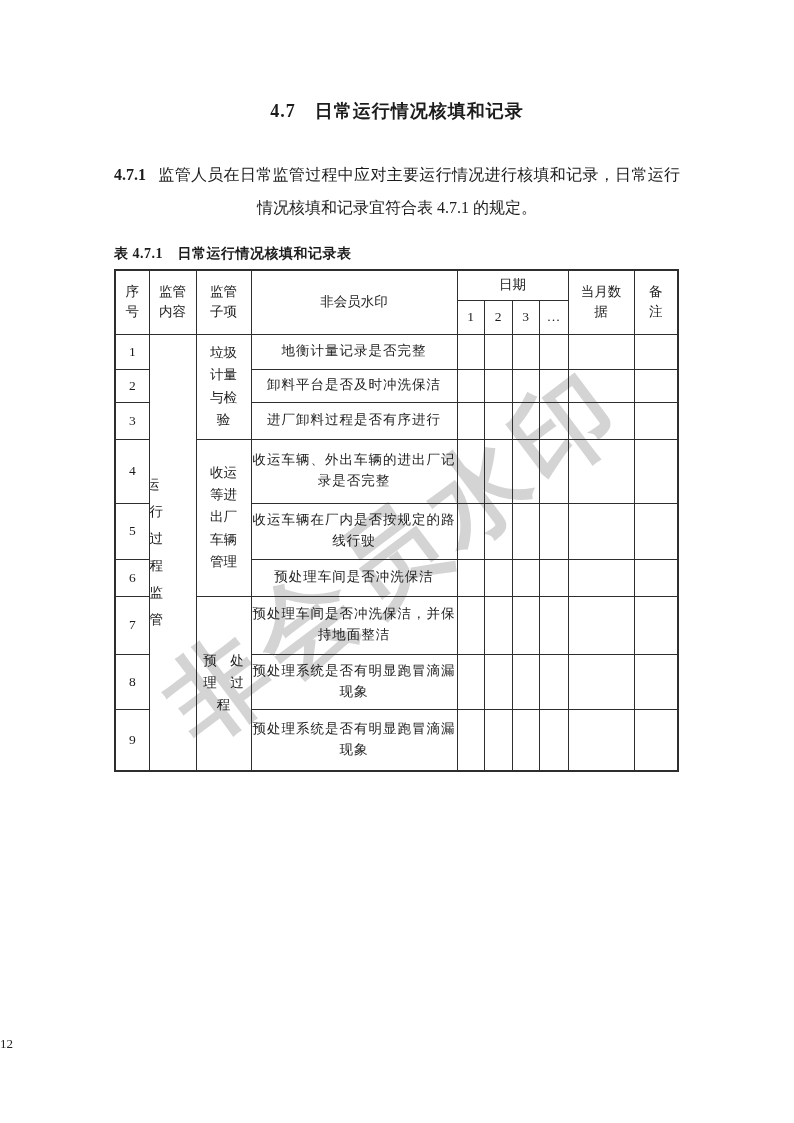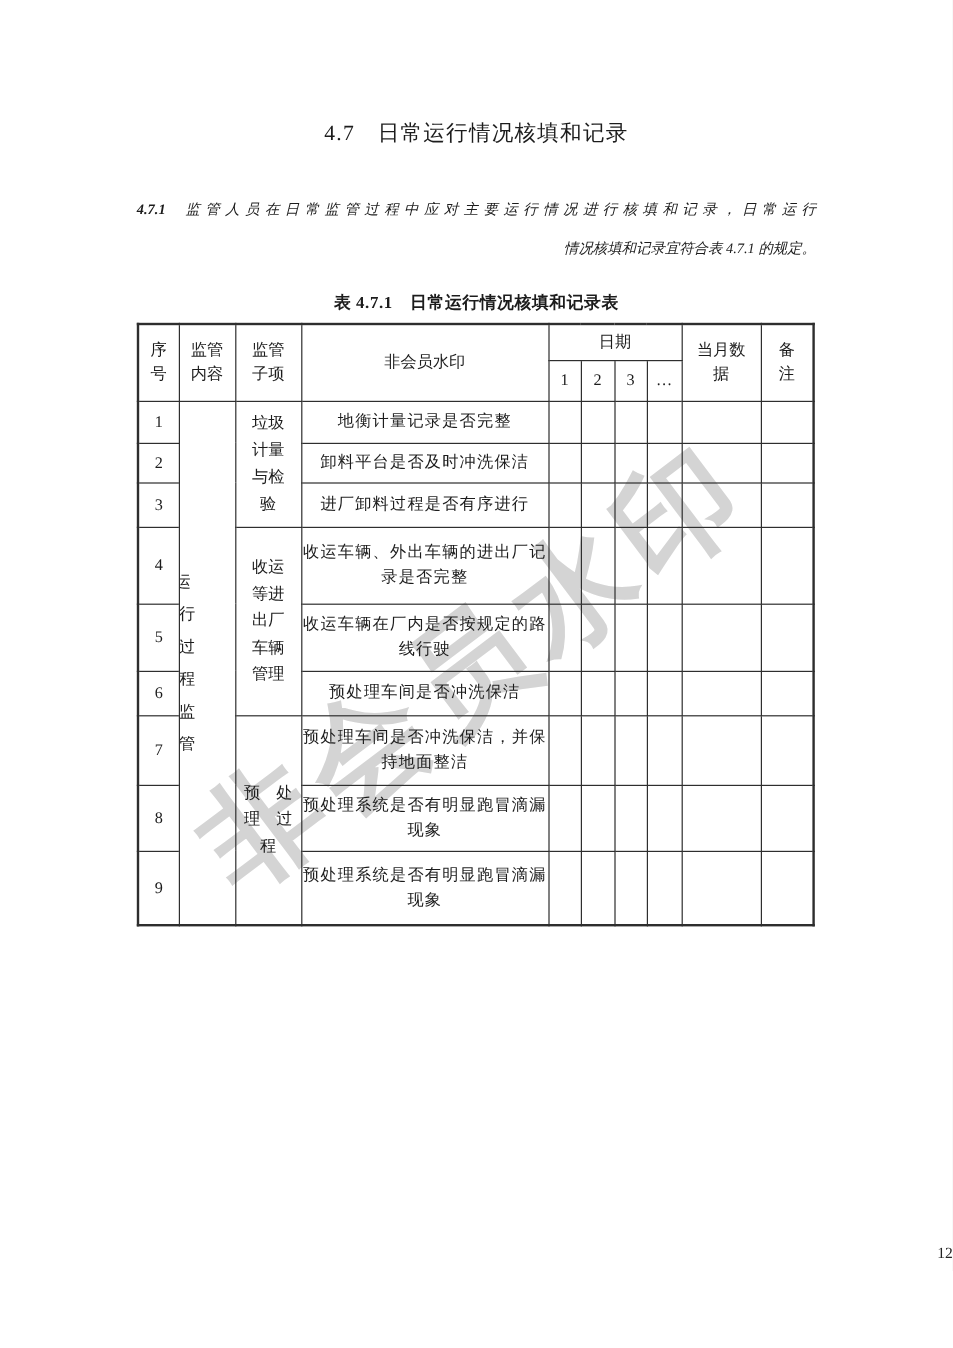--- a/index.html
+++ b/index.html
@@ -11,29 +11,29 @@
   }
   .watermark {
     position:absolute; left:395px; top:557px; z-index:1;
     transform:translate(-50%,-50%) rotate(-37deg);
     font-family:"Liberation Sans","DejaVu Sans",sans-serif;
     font-weight:700; font-size:100px; letter-spacing:8px;
     color:#d4d4d4; white-space:nowrap; user-select:none;
   }
   .content { position:absolute; left:114px; top:100px; width:566px; z-index:2; }
   .title {
-    margin:0; text-align:center; font-size:18px; font-weight:normal;
+    margin:0; text-align:center; font-size:18px; font-weight:bold;
     line-height:22px; letter-spacing:1px;
   }
-  .para { margin:36px 0 0 0; font-size:12px; line-height:33px;font-style:italic; }
+  .para { margin:36px 0 0 0; font-size:16px; line-height:33px; }
   .para-line1 { display:block; text-align:justify; text-align-last:justify; }
   .clause-num { font-weight:bold; margin-right:12px; }
-  .para-line2 { display:block; text-align:right; }
+  .para-line2 { display:block; text-align:center; }
   .caption {
-    margin-top:20px; text-align:center; font-weight:bold; font-size:14px;
+    margin-top:20px; font-weight:bold; font-size:14px;
     line-height:20px; letter-spacing:0.5px;
   }
   table.record {
     margin-top:5px; border-collapse:collapse; table-layout:fixed;
     width:563px; background:transparent;
   }
   table.record th, table.record td {
     border:1px solid #2e2e2e; padding:0; font-size:13.5px;
     font-weight:normal; vertical-align:middle; overflow:hidden;
   }
@@ -58,21 +58,21 @@
   tbody tr:nth-child(2) { height:33px; }
   tbody tr:nth-child(3) { height:37px; }
   tbody tr:nth-child(4) { height:64px; }
   tbody tr:nth-child(5) { height:56px; }
   tbody tr:nth-child(6) { height:37px; }
   tbody tr:nth-child(7) { height:58px; }
   tbody tr:nth-child(8) { height:55px; }
   tbody tr:nth-child(9) { height:62px; }
   .footer {
     position:absolute; left:0; width:794px; top:1036px; z-index:2;
-    text-align:right; font-size:13px; color:#222;
+    text-align:left; font-size:13px; color:#222;
   }
 </style>
 </head>
 <body>
 
 <div class="page">
 
   <div class="watermark">非会员水印</div>
 
   <div class="content">

